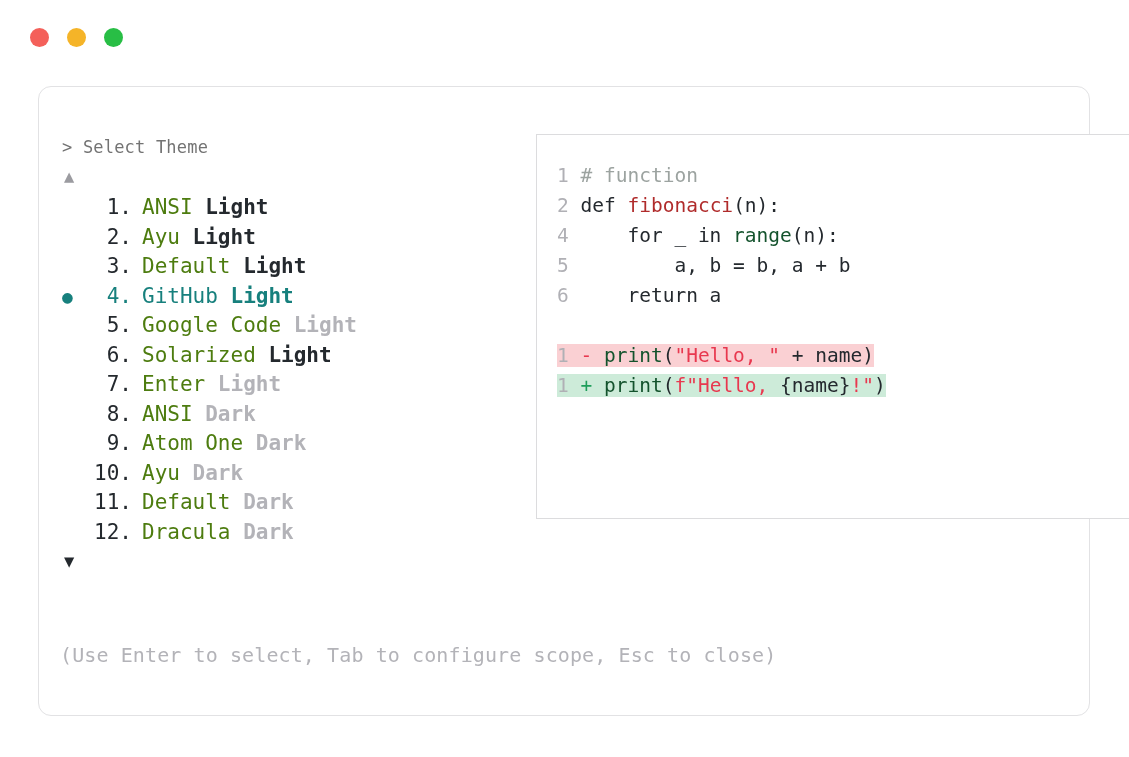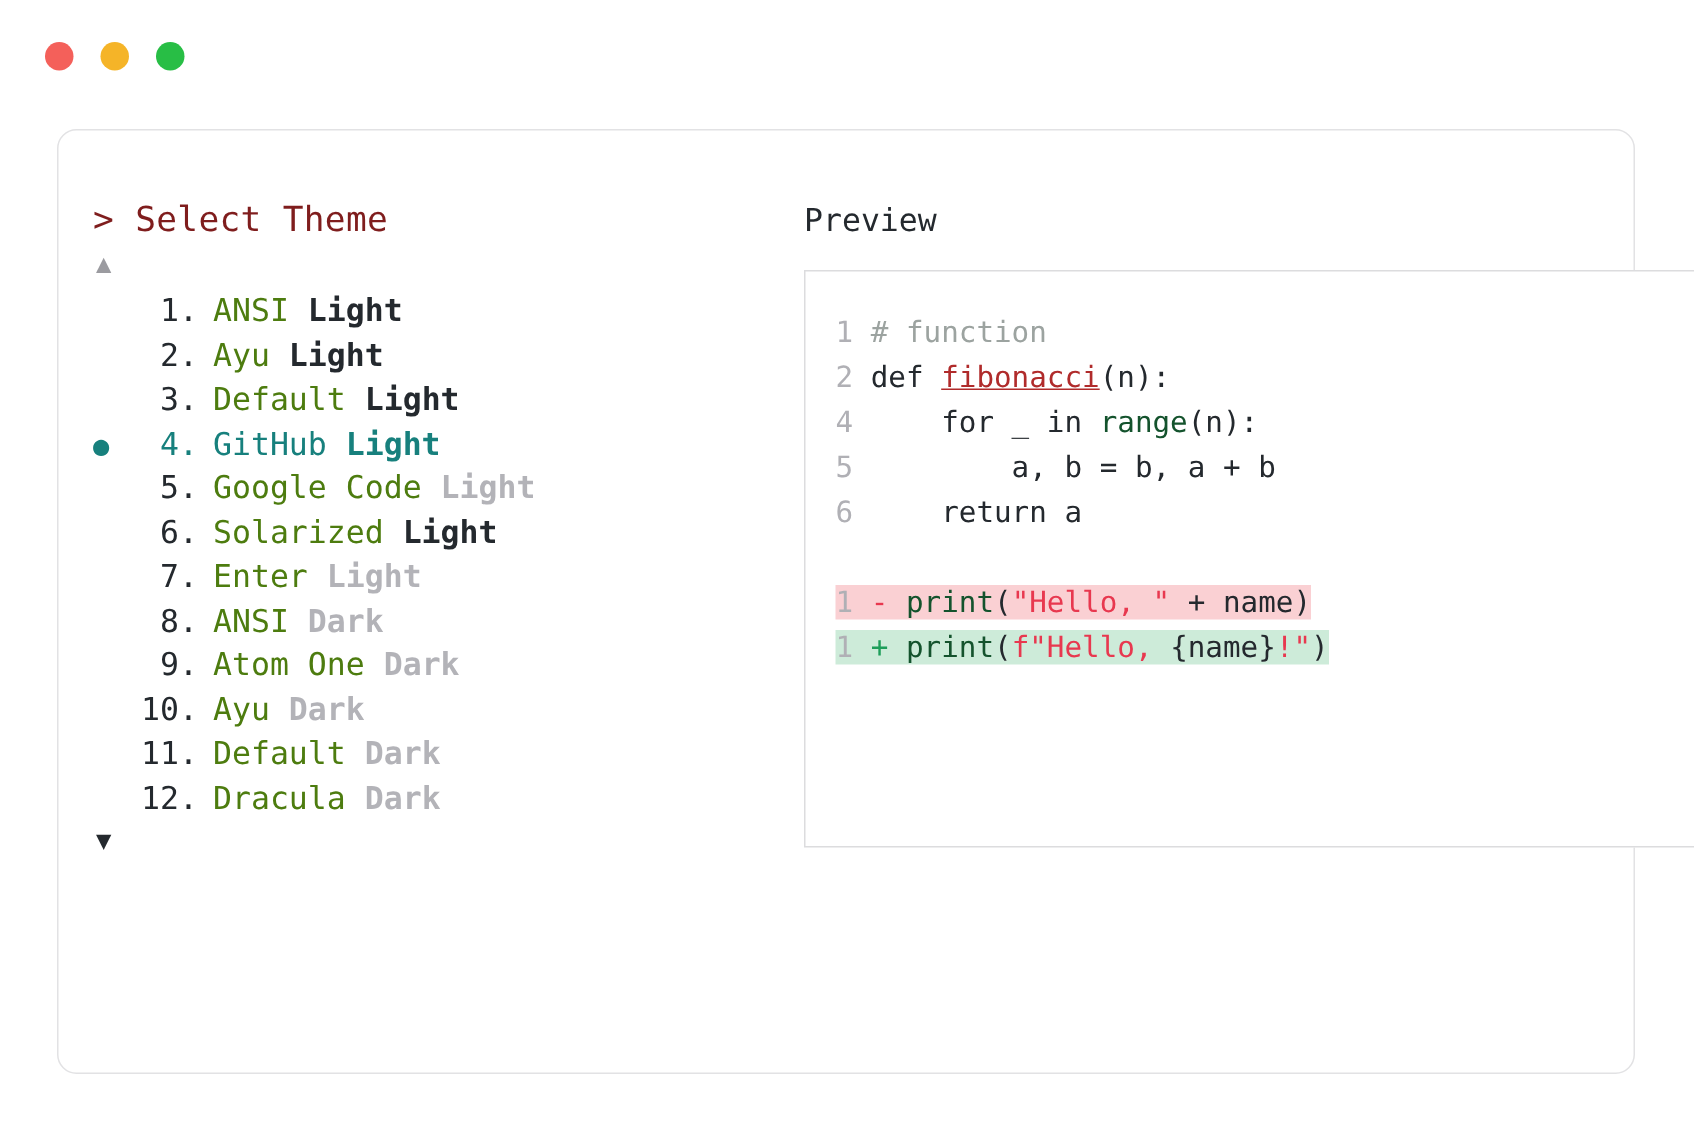--- a/index.html
+++ b/index.html
@@ -50,23 +50,23 @@
   }
 
   
   .left-col {
     position: absolute;
     left: 23px;
     top: 47px;
     width: 470px;
   }
   .prompt-line {
-    font-size: 23px;
+    font-size: 17px;
     line-height: 26px;
-    color: #7f1d1d;
+    color: #737373;
     letter-spacing: 0.2px;
     white-space: pre;
   }
   .scroll-arrow {
     font-size: 17px;
     line-height: 24px;
     height: 24px;
     padding-left: 2px;
   }
   .scroll-arrow-up   { color: #9B9BA0; margin-top: 4px; }
@@ -150,21 +150,21 @@
     color: #24292E;
   }
   .ln {
     color: #B0B0B5;
   }
   .blank-line { height: 30px; }
 
   
   .tok-comment { color: #9CA3A0; }
   .tok-kw      { color: #24292E; }
-  .tok-fn      { color: #B02B2B; text-decoration: underline; }
+  .tok-fn      { color: #B02B2B; }
   .tok-num     { color: #17807D; }
   .tok-builtin { color: #14532d; }
   .tok-str     { color: #E8384F; }
   .tok-punc    { color: #24292E; }
 
   .diff-line { white-space: pre; }
   .diff-seg { display: inline; }
   .diff-del .diff-seg { background: #FAD0D3; }
   .diff-add .diff-seg { background: #CDEBD9; }
   .diff-mark-del { color: #E8384F; }
@@ -199,23 +199,23 @@
           <li class="theme-row"><span class="bullet-cell empty">&nbsp;</span><span class="num-cell">8.</span><span class="name-cell">ANSI</span><span class="variant"> Dark</span></li>
           <li class="theme-row"><span class="bullet-cell empty">&nbsp;</span><span class="num-cell">9.</span><span class="name-cell">Atom One</span><span class="variant"> Dark</span></li>
           <li class="theme-row"><span class="bullet-cell empty">&nbsp;</span><span class="num-cell">10.</span><span class="name-cell">Ayu</span><span class="variant"> Dark</span></li>
           <li class="theme-row"><span class="bullet-cell empty">&nbsp;</span><span class="num-cell">11.</span><span class="name-cell">Default</span><span class="variant"> Dark</span></li>
           <li class="theme-row"><span class="bullet-cell empty">&nbsp;</span><span class="num-cell">12.</span><span class="name-cell">Dracula</span><span class="variant"> Dark</span></li>
         </ul>
 
       <div class="scroll-arrow scroll-arrow-down">▼</div>
     </div>
 
+    <div class="footer-hint">(Use Enter to select, Tab to configure scope, Esc to close)</div>
 
     <div class="right-col">
-      <div class="preview-label">Preview</div>
 
       <div class="preview-panel">
         <div id="code-body">
             <div class="code-line"><span class="ln">1 </span><span class="tok-comment"># function</span></div>
             <div class="code-line"><span class="ln">2 </span><span class="tok-kw">def </span><span class="tok-fn">fibonacci</span><span class="tok-punc">(n):</span></div>
             <div class="code-line"><span class="ln">4 </span><span class="tok-kw">    for _ in </span><span class="tok-builtin">range</span><span class="tok-punc">(n):</span></div>
             <div class="code-line"><span class="ln">5 </span><span class="tok-kw">        a, b = b, a + b</span></div>
             <div class="code-line"><span class="ln">6 </span><span class="tok-kw">    return a</span></div>
           </div>
         <div class="blank-line"></div>

